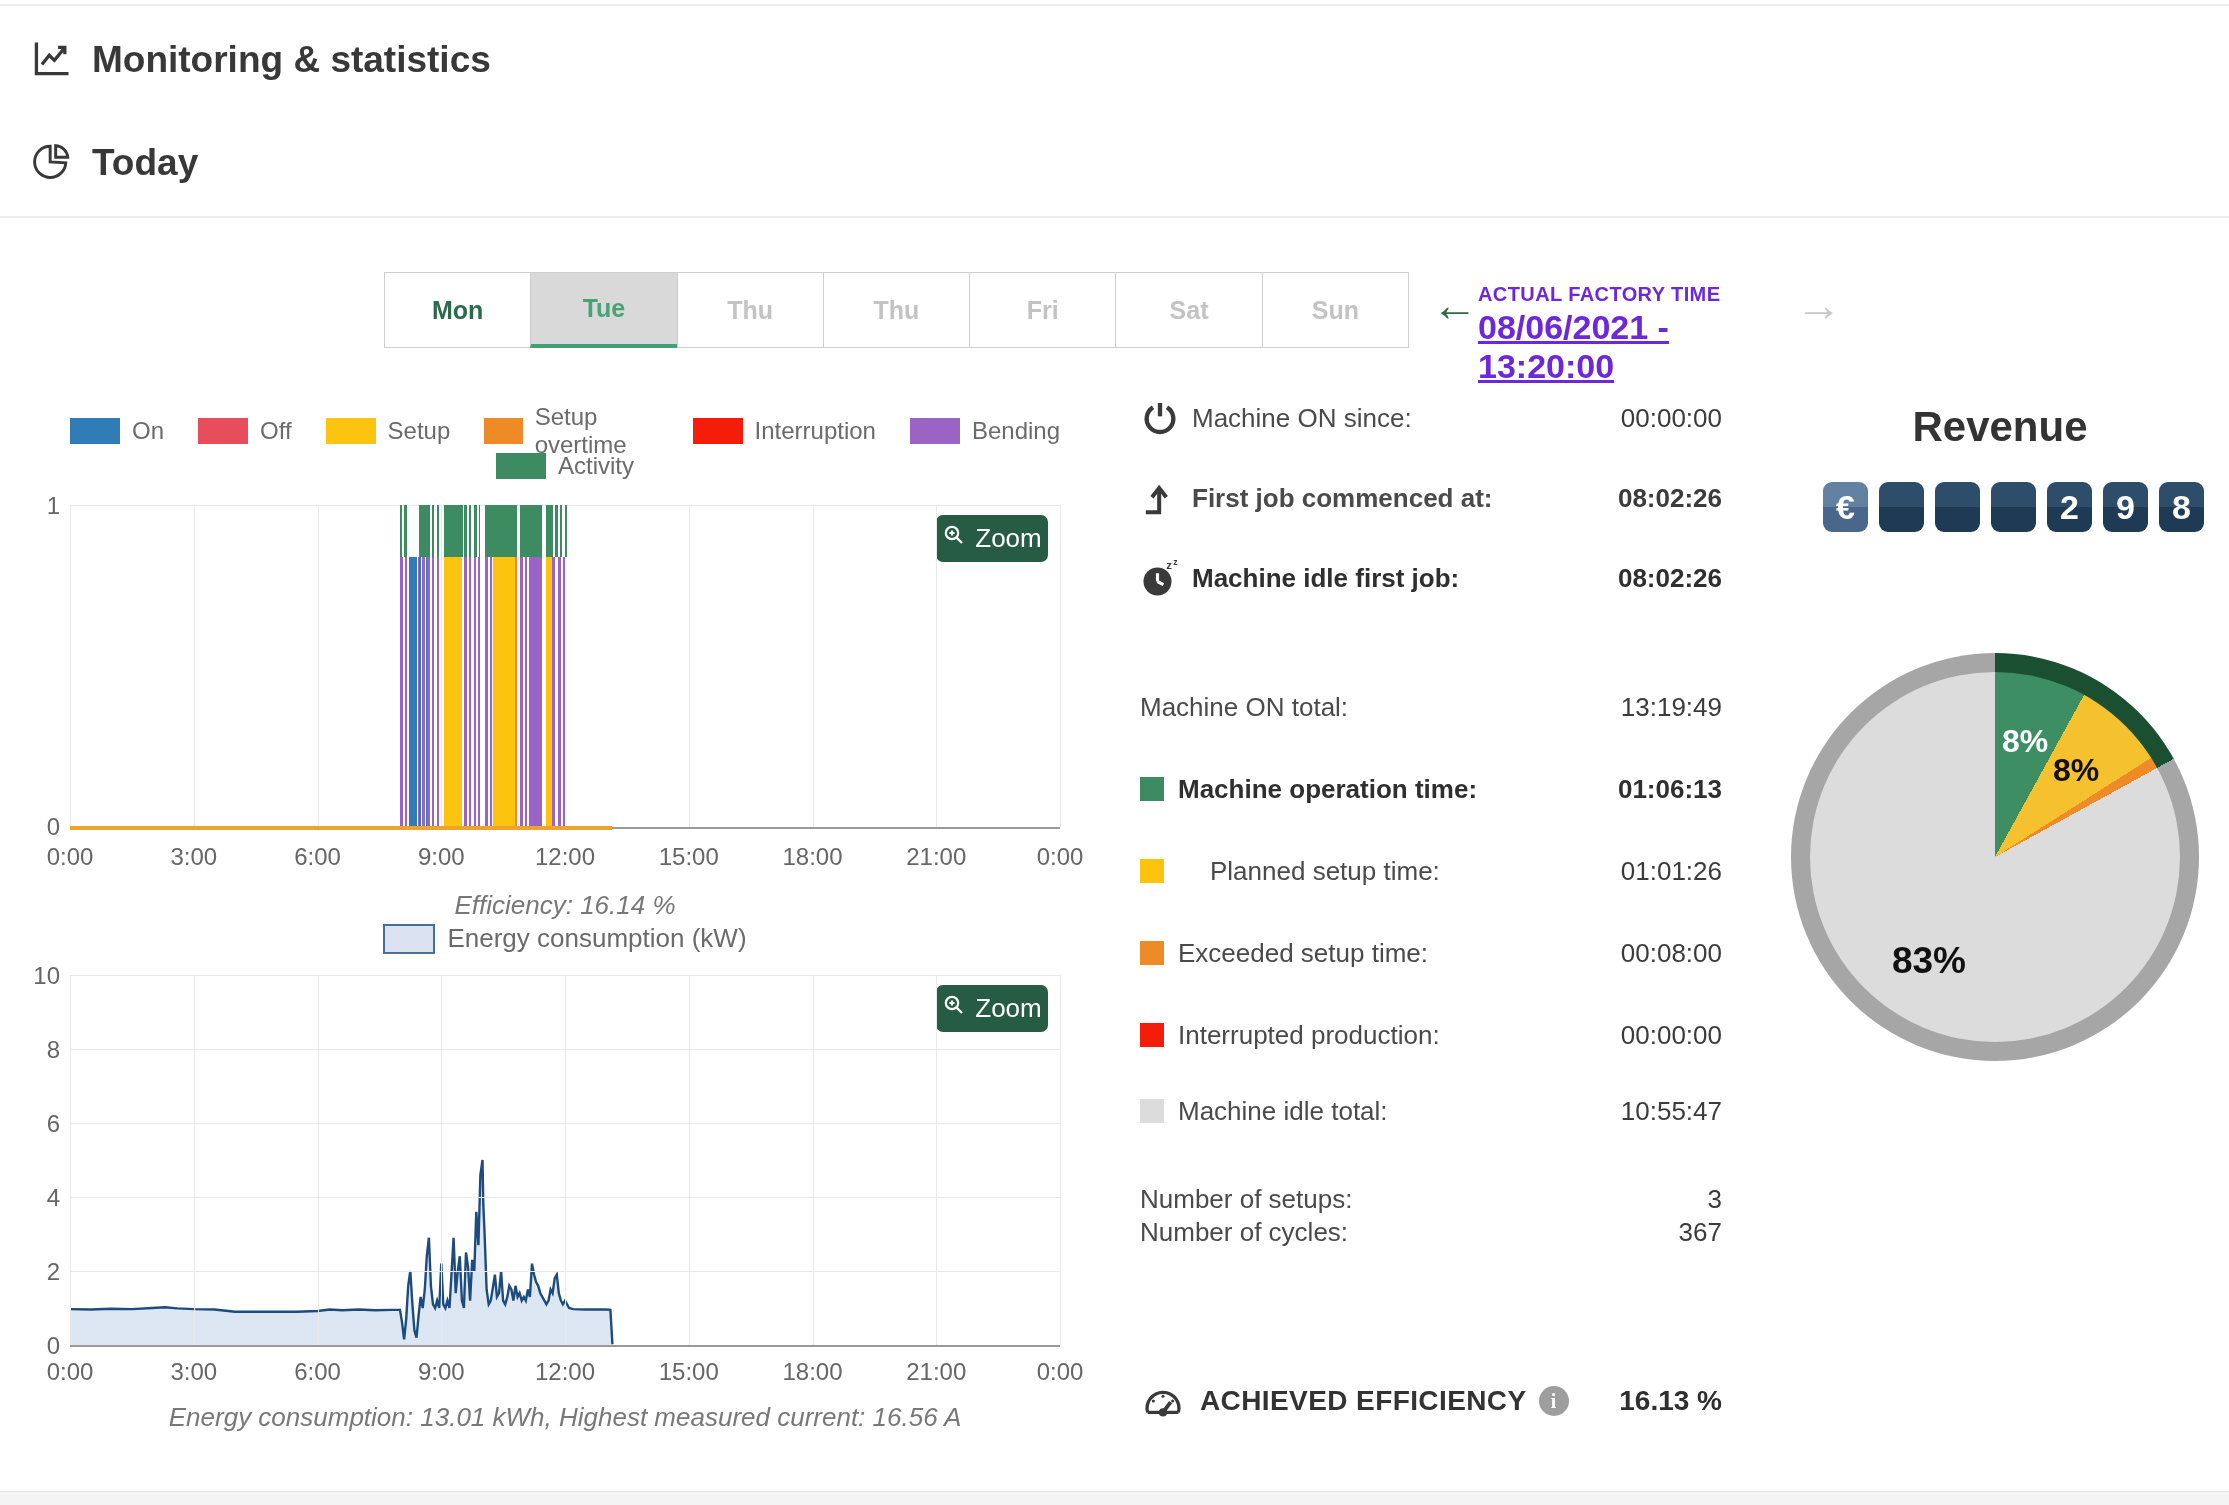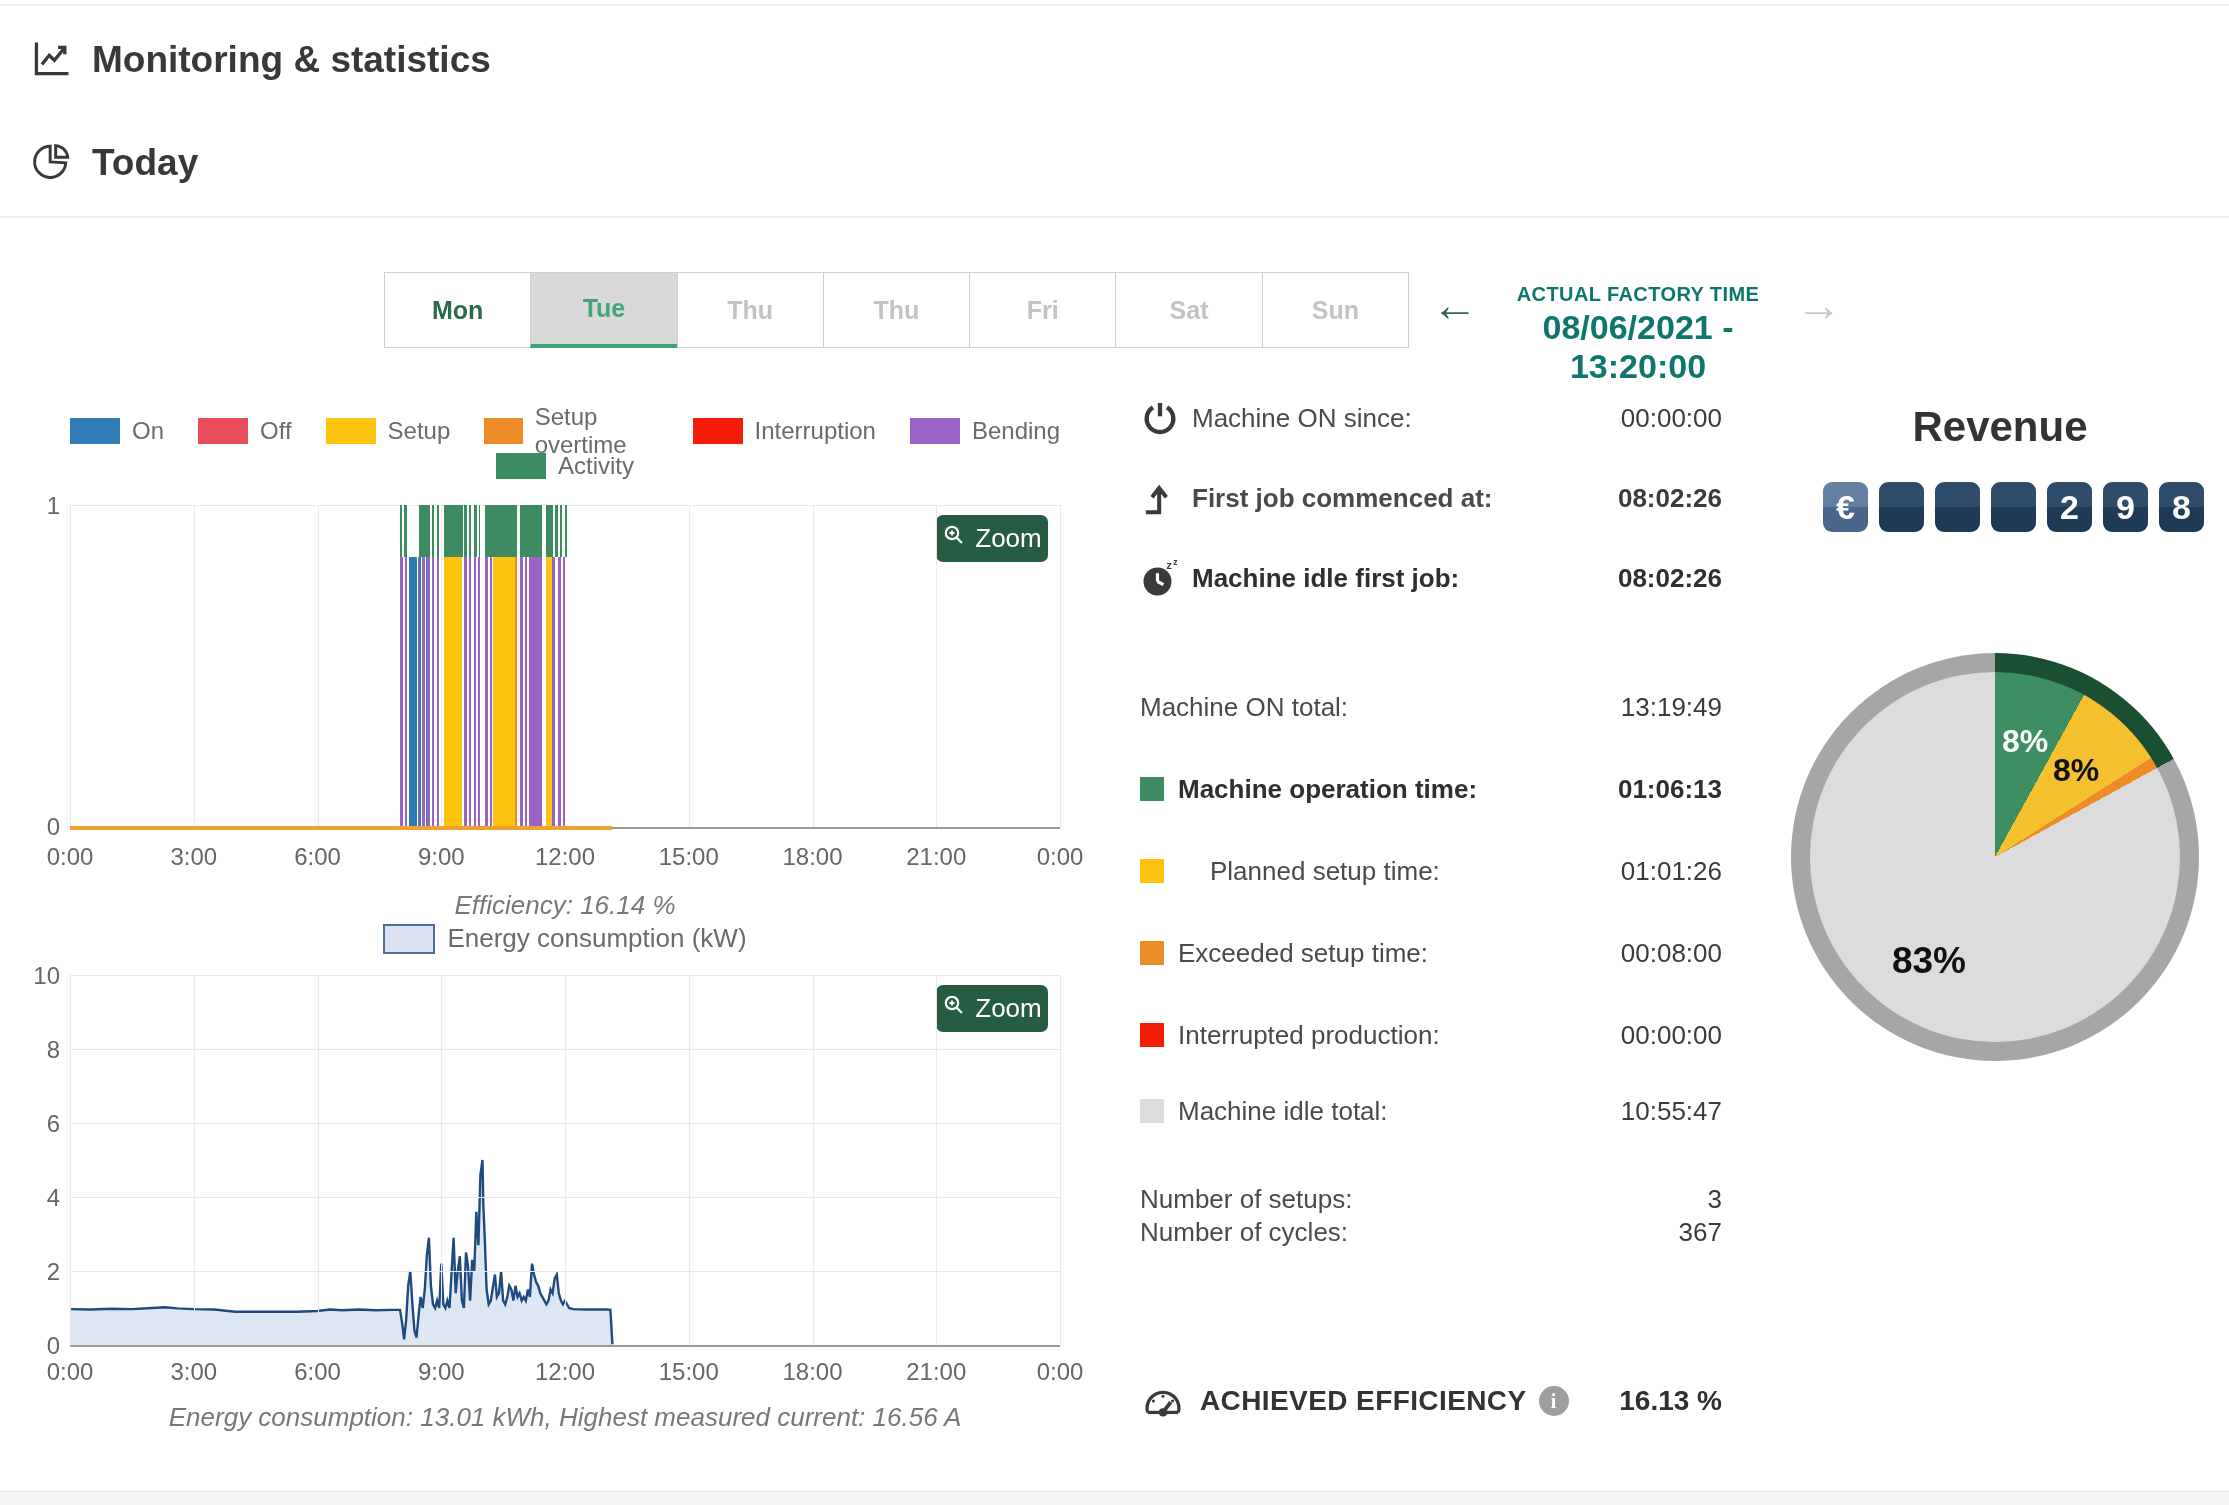--- a/index.html
+++ b/index.html
@@ -10,23 +10,23 @@
   .h2bar{top:110px;height:106px;border-bottom:2px solid #ececec;}
   .hbar .ttl{font-size:37px;font-weight:bold;color:#383838;margin-left:18px;}
   .hicon{margin-left:30px;flex:0 0 auto;}
   
   .tabs{position:absolute;left:385px;top:272px;width:1024px;height:76px;display:flex;}
   .tab{flex:1;margin-left:-1px;border:1px solid #cfcfcf;background:#fff;color:#c3c3c3;
        display:flex;align-items:center;justify-content:center;font-size:25px;font-weight:bold;box-sizing:border-box;cursor:pointer;}
   .tab.active{color:#2c6a4b;}
   .tab.selected{background:#d9d9d9;color:#47a477;border-bottom:4px solid #3fa273;}
   .navarrow{position:absolute;font-size:46px;font-weight:bold;line-height:1;cursor:pointer;}
-  .ftime{position:absolute;left:1478px;top:283px;width:320px;text-align:center;color:#0f766e;}
+  .ftime{position:absolute;left:1478px;top:283px;width:320px;color:#6d28d9;}
   .ftlabel{font-size:20px;font-weight:bold;letter-spacing:.4px;}
-  .ftvalue{font-size:34px;font-weight:bold;margin-top:2px;}
+  .ftvalue{font-size:34px;font-weight:bold;margin-top:2px;text-decoration:underline;}
   
   .legend{position:absolute;left:70px;width:990px;display:flex;justify-content:center;align-items:center;gap:34px;}
   .litem{display:flex;align-items:center;gap:12px;font-size:24px;color:#6b6b6b;}
   .lsw{width:50px;height:26px;display:inline-block;}
   .lsw.outlined{background:#dbe3f3;border:2px solid #4a6e96;width:48px;height:26px;}
   
   .plot{position:absolute;left:70px;width:990px;border-bottom:2px solid #9a9a9a;background:#fff;}
   .gridv{position:absolute;top:0;bottom:0;width:1px;background:#e9e9e9;}
   .gridh{position:absolute;left:0;right:0;height:1px;background:#e9e9e9;}
   .seg{position:absolute;}

